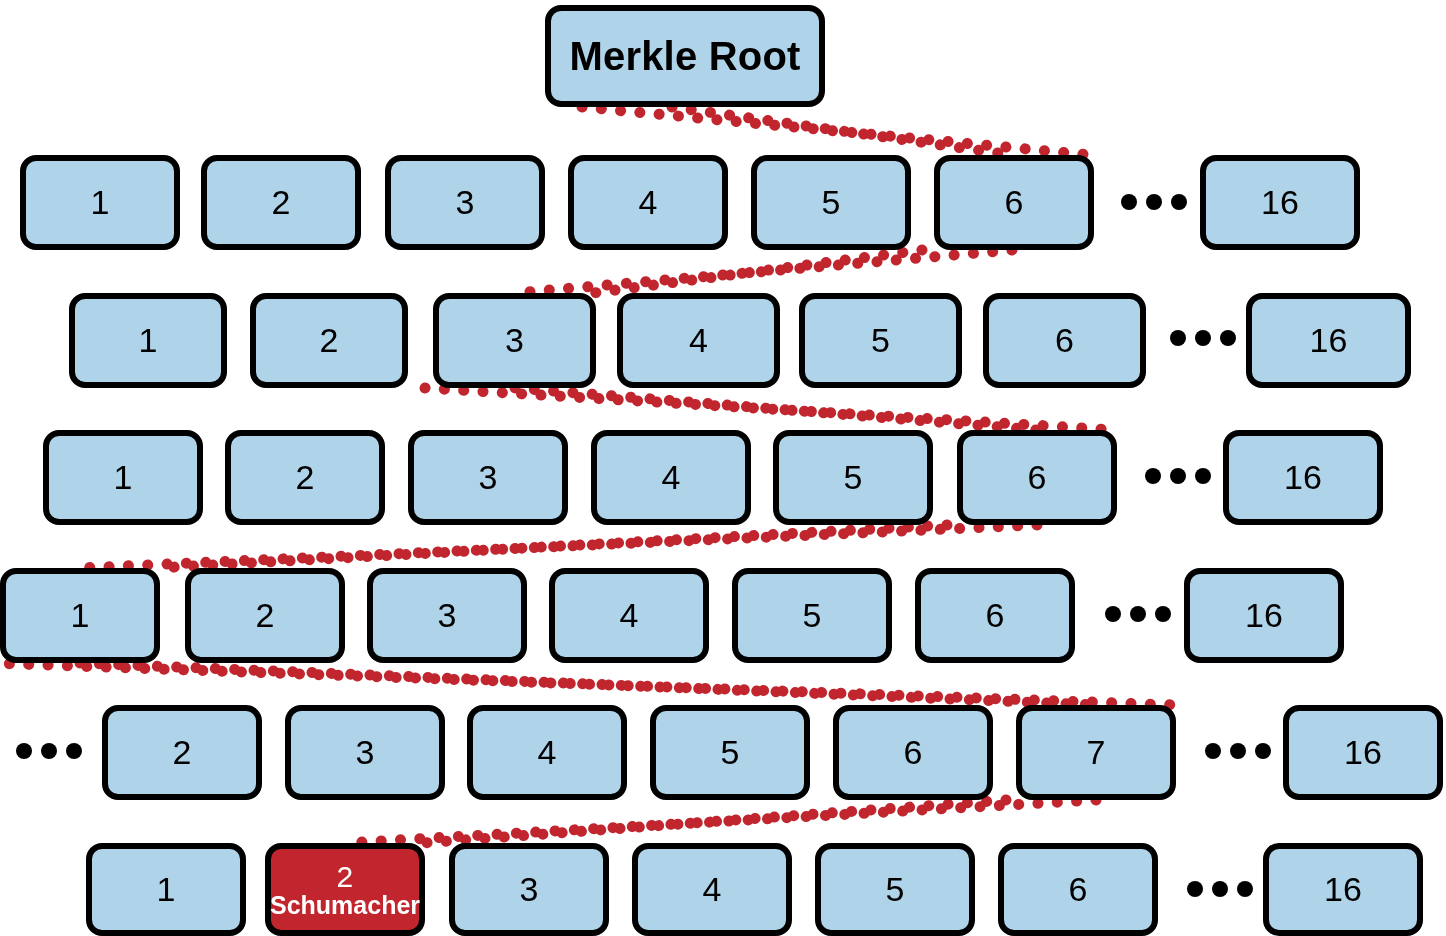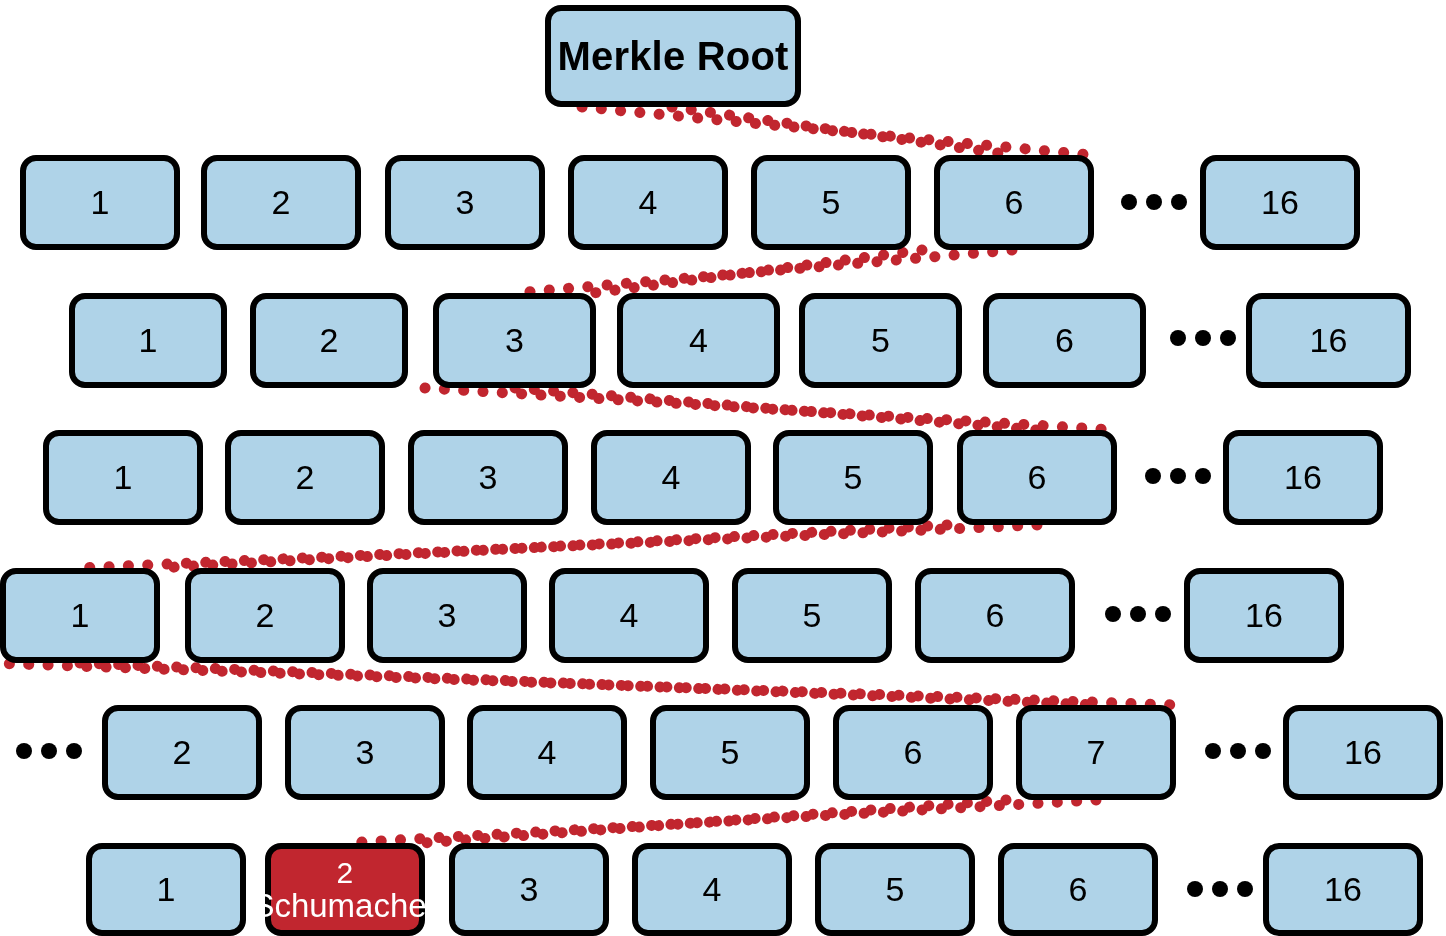--- a/index.html
+++ b/index.html
@@ -55,23 +55,23 @@
   }
   .node.root .node-label {
     font-size: 40px;
     font-weight: 700;
   }
   .node.highlight .node-label {
     font-size: 30px;
     line-height: 1.0;
   }
   .node-sublabel {
-    font-size: 33px;
+    font-size: 25px;
     line-height: 1.0;
-    font-weight: 400;
+    font-weight: 700;
     white-space: nowrap;
     margin-top: 1px;
   }
   .ellipsis {
     position: absolute;
     display: flex;
     align-items: center;
     gap: 9px;
     z-index: 10;
   }
@@ -99,21 +99,21 @@
         <polyline points="1037,525 80,568" stroke="#c1262f" stroke-width="11" stroke-dasharray="0.1 19.25" stroke-linecap="round" fill="none"></polyline>
         <polyline points="947,525 158,568" stroke="#c1262f" stroke-width="11" stroke-dasharray="0.1 19.25" stroke-linecap="round" fill="none"></polyline>
         <polyline points="80,663 1096,705" stroke="#c1262f" stroke-width="11" stroke-dasharray="0.1 19.25" stroke-linecap="round" fill="none"></polyline>
         <polyline points="-10,663 1174,705" stroke="#c1262f" stroke-width="11" stroke-dasharray="0.1 19.25" stroke-linecap="round" fill="none"></polyline>
         <polyline points="1096,800 345,843" stroke="#c1262f" stroke-width="11" stroke-dasharray="0.1 19.25" stroke-linecap="round" fill="none"></polyline>
         <polyline points="1006,800 423,843" stroke="#c1262f" stroke-width="11" stroke-dasharray="0.1 19.25" stroke-linecap="round" fill="none"></polyline>
       </g>
   </svg>
 
   <div id="nodes-layer">
-      <div class="node root" style="left: 545px; top: 5px; width: 256px; height: 102px;">
+      <div class="node root" style="left: 545px; top: 5px; width: 280px; height: 102px;">
         <div class="node-label">Merkle Root</div>
       </div>
       <div class="node" style="left: 20px; top: 155px; width: 160px; height: 95px;">
         <div class="node-label">1</div>
       </div>
       <div class="node" style="left: 201px; top: 155px; width: 160px; height: 95px;">
         <div class="node-label">2</div>
       </div>
       <div class="node" style="left: 385px; top: 155px; width: 160px; height: 95px;">
         <div class="node-label">3</div>

